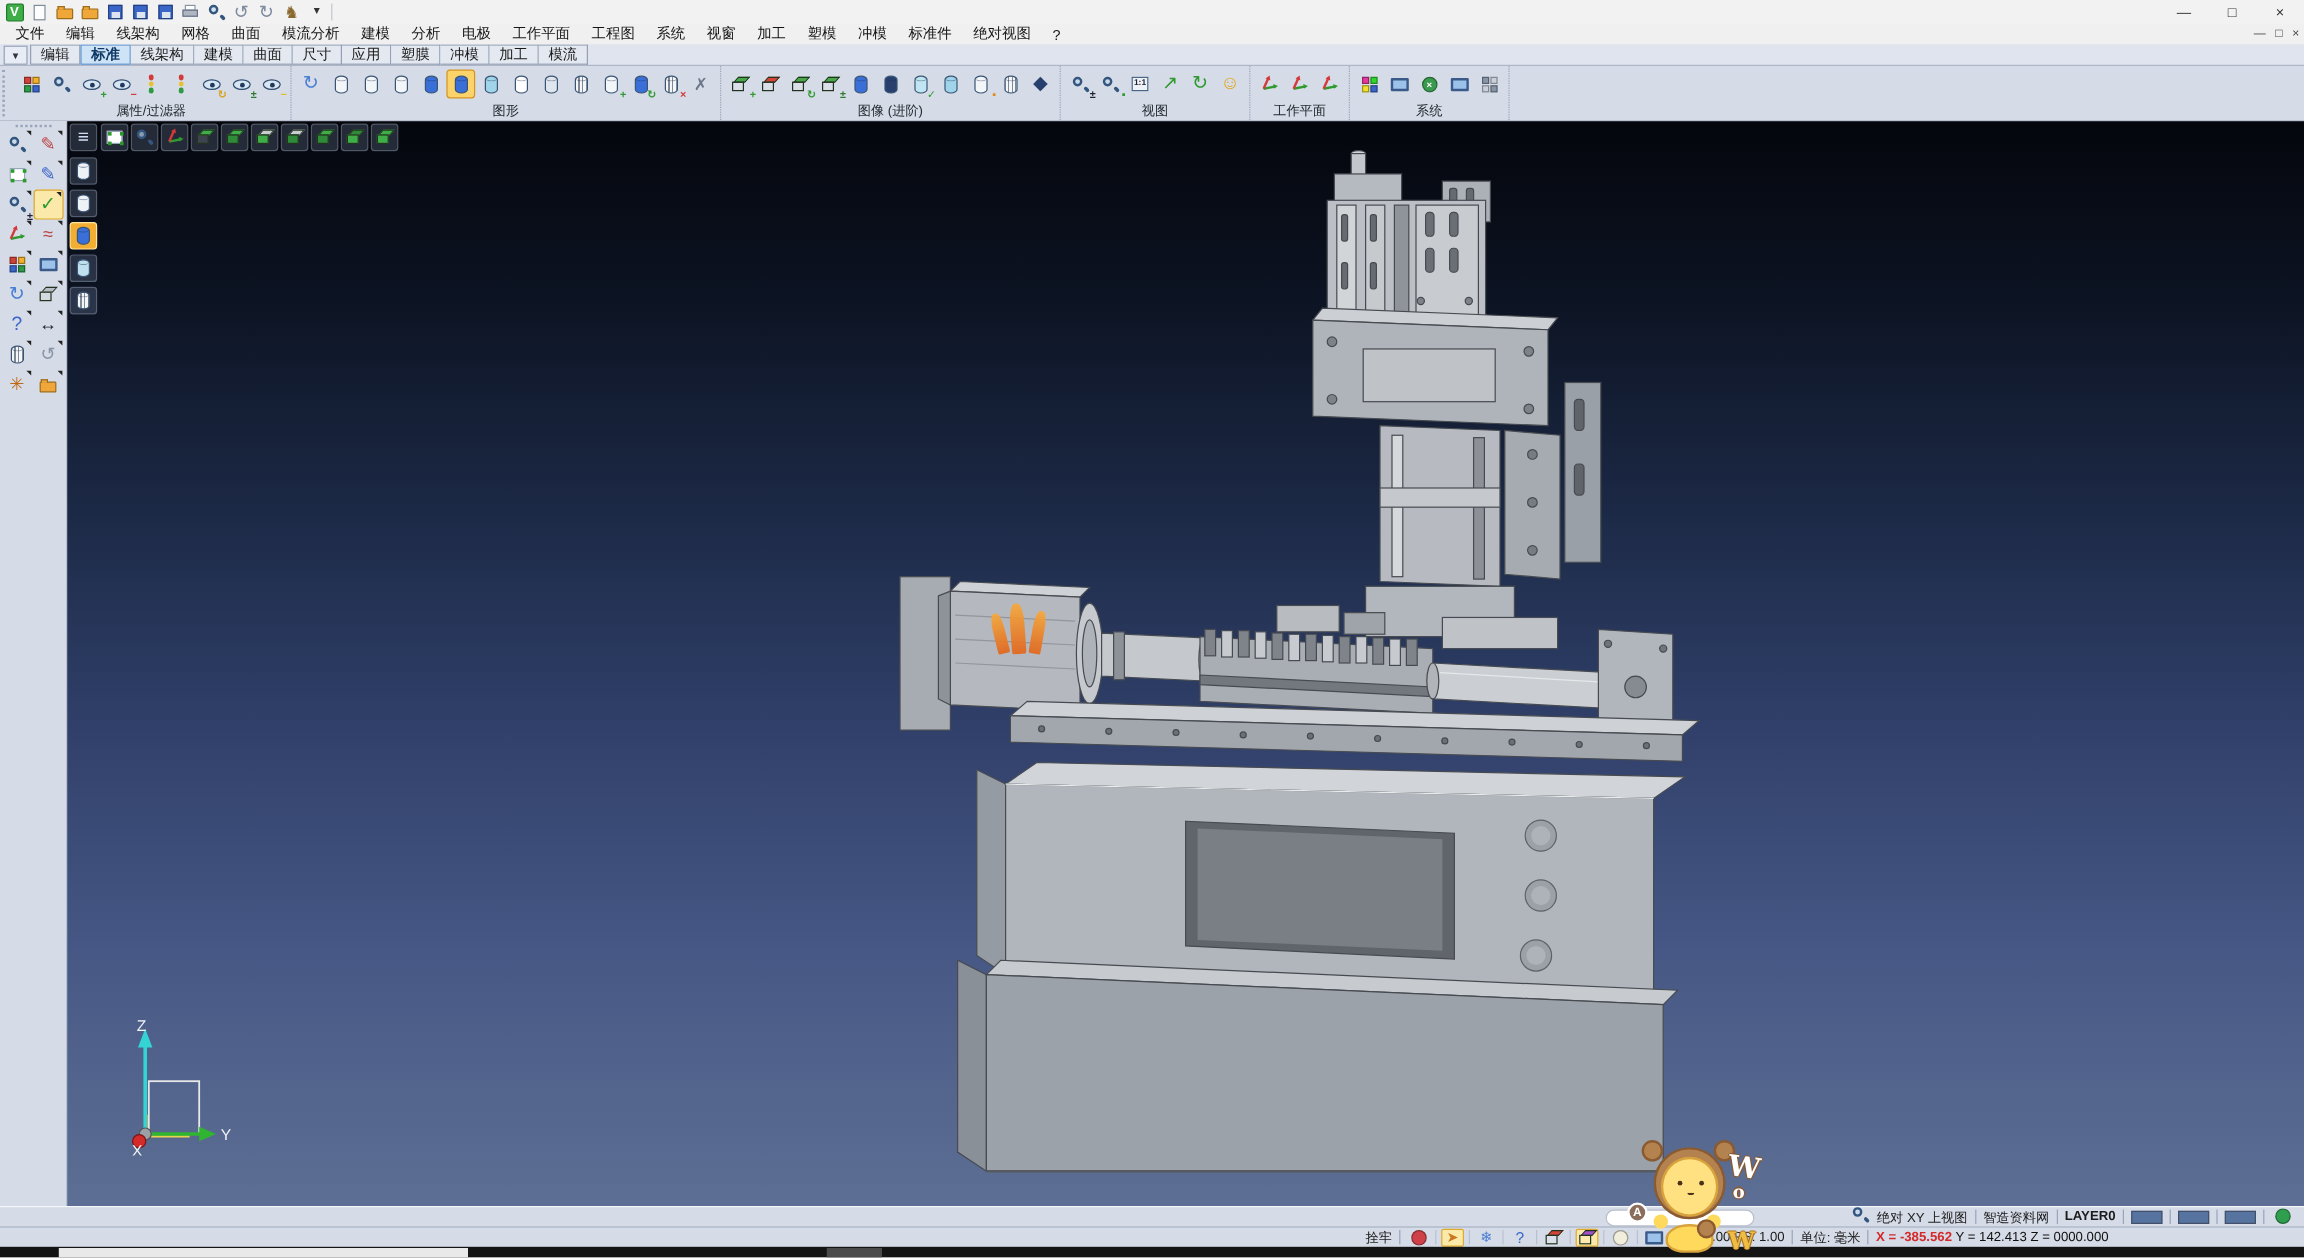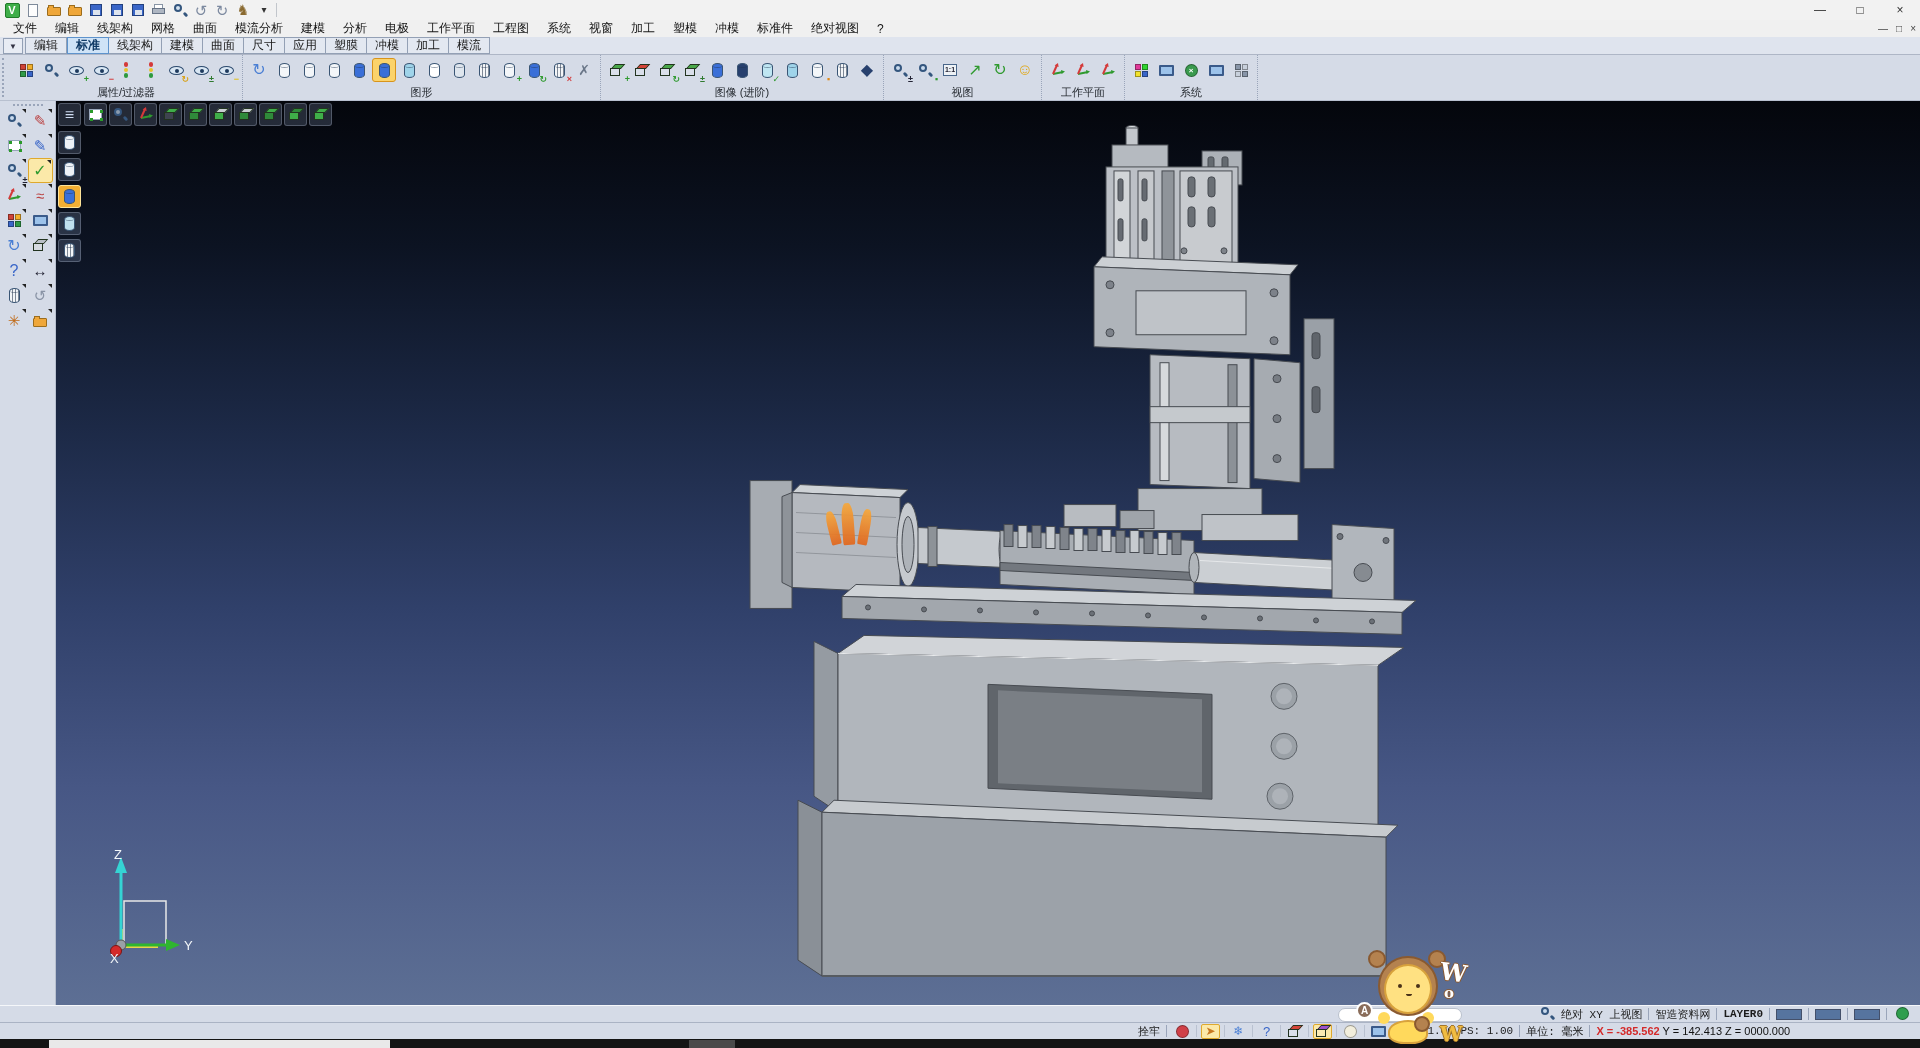--- a/index.html
+++ b/index.html
@@ -96,21 +96,21 @@
      text-shadow:0 0 1px #7a3c10; }
   .wm-text .t2 { font-size:8px; letter-spacing:1.5px; color:rgba(238,128,40,.8); margin-top:1px; }
 
   .mascot { position:absolute; width:114px; height:100px; pointer-events:none; z-index:60; }
   .mascot div { position:absolute; }
 
   
   .statusrow1 { height:17px; background:#d5dbe7; border-top:1px solid #f5f7fa; display:flex; align-items:center; justify-content:flex-end; font-size:11px; position:relative; }
   .statusrow2 { height:17px; background:#d5dbe7; border-top:1px solid #aab3c4; display:flex; align-items:center; font-size:11px; position:relative;text-align:center; }
   .ssep { width:1px; height:12px; background:#9aa5ba; margin:0 6px; flex:none; }
-  .sr-item { display:flex; align-items:center; gap:4px; color:#1c1c1c; white-space:nowrap;font-family:Liberation Mono, monospace; }
+  .sr-item { display:flex; align-items:center; gap:4px; color:#1c1c1c; white-space:nowrap; }
   .swatch { width:26px; height:11px; border:1px solid #44506a; flex:none; }
   .status-ic { width:19px; height:15px; display:inline-flex; align-items:center; justify-content:center; position:relative; border-radius:2px; flex:none; }
   .status-ic.hl { background:#fbe9a9; border:1px solid #dfa92d; }
   .coords { font-size:11px; white-space:nowrap; }
   .coords .cx { color:#d42a2a; }
   .search-pill { position:absolute; right:458px; top:2px; width:124px; height:14px; background:#fff; border:1px solid #b9c0cc; border-radius:7px; }
 
   
   .taskbar { height:9px; background:#141414; position:relative; }
   .taskbar .seg1 { position:absolute; left:49px; top:1px; width:341px; height:8px; background:#e9e9e9; }

